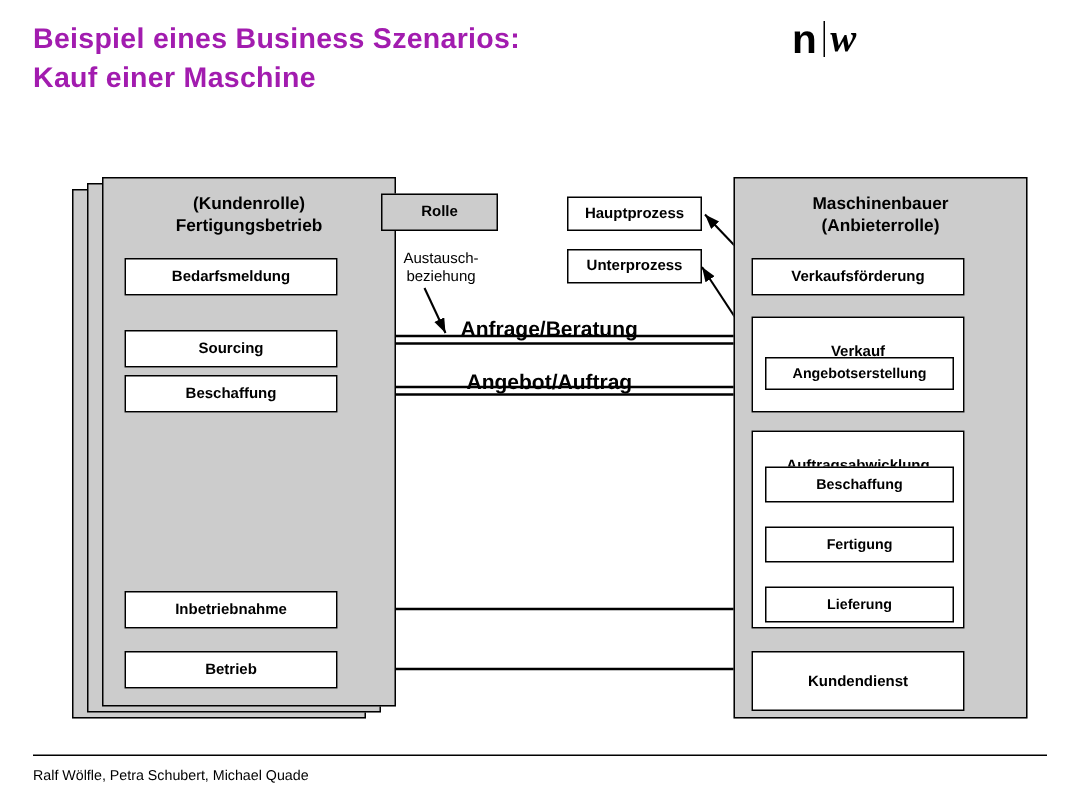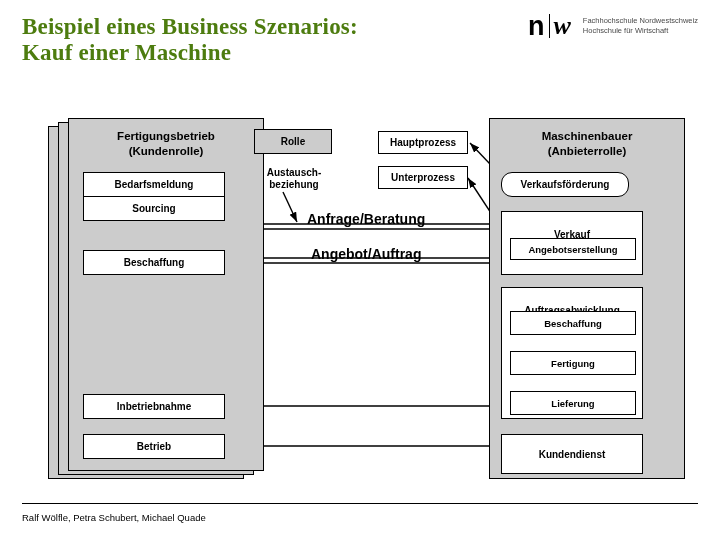--- a/index.html
+++ b/index.html
@@ -14,26 +14,25 @@
     position: relative;
     width: 720px; height: 540px;
     background: #ffffff;
   }
 
   
   .title {
     position: absolute;
     left: 22px; top: 14px;
     width: 470px;
-    font-size: 23px;
-    font-weight: bold;
-    color: #4d7c0f;
+    font-size: 19px;
+    font-weight: bold;
+    color: #a21caf;
     line-height: 26px;
     letter-spacing: 0.2px;
-    font-family: Liberation Serif, serif;
   }
   .title-line { display: block; white-space: pre; }
 
   
   .logo {
     position: absolute;
     left: 528px; top: 12px;
     display: flex;
     align-items: flex-start;
   }
@@ -139,21 +138,21 @@
     border: 1px solid #000;
     display: flex;
     align-items: center;
     justify-content: center;
     font-size: 10px;
     font-weight: bold;
   }
   .legend-label {
     position: absolute;
     font-size: 10px;
-    font-weight: bold;
+    font-weight: normal;
     text-align: center;
     line-height: 12px;
     color: #000;
   }
   .flow-label {
     position: absolute;
     font-size: 14px;
     font-weight: bold;
     color: #000;
     white-space: nowrap;
@@ -191,24 +190,20 @@
   <div class="title">
     <span class="title-line">Beispiel eines Business Szenarios:</span>
     <span class="title-line">Kauf einer Maschine</span>
   </div>
 
   <div class="logo">
     <div class="logo-mark">
       <span class="logo-n">n</span>
       <span class="logo-bar"></span>
       <span class="logo-w">w</span>
-    </div>
-    <div class="logo-text">
-      <div>Fachhochschule Nordwestschweiz</div>
-      <div>Hochschule für Wirtschaft</div>
     </div>
   </div>
 
   <svg id="diagram">
     <defs>
       <marker id="arrow" markerWidth="9" markerHeight="9" refX="8" refY="3" orient="auto" markerUnits="strokeWidth">
         <path d="M0,0 L8,3 L0,6 z" fill="#000"></path>
       </marker>
       <marker id="arrowsm" markerWidth="8" markerHeight="8" refX="7" refY="2.6" orient="auto" markerUnits="strokeWidth">
         <path d="M0,0 L7,2.6 L0,5.2 z" fill="#000"></path>
@@ -239,39 +234,39 @@
 
     <line x1="510" y1="185" x2="470" y2="143" stroke="#000" stroke-width="1.4" marker-end="url(#arrowsm)"></line>
 
     <line x1="512" y1="245" x2="468" y2="178" stroke="#000" stroke-width="1.4" marker-end="url(#arrowsm)"></line>
   </svg>
 
   <div class="stack-shadow" style="left:48px; top:126px; width:196px; height:353px;"></div>
   <div class="stack-shadow" style="left:58px; top:122px; width:196px; height:353px;"></div>
   <div class="role-panel" style="left:68px; top:118px; width:196px; height:353px;">
     <div class="role-title" style="top:10px;">
+      <div>(Kundenrolle)</div>
       <div>Fertigungsbetrieb</div>
-      <div>(Kundenrolle)</div>
     </div>
   </div>
 
   <div class="pbox" style="left:83px; top:172px; width:142px; height:25px;">Bedarfsmeldung</div>
-  <div class="pbox" style="left:83px; top:196px; width:142px; height:25px;">Sourcing</div>
+  <div class="pbox" style="left:83px; top:220px; width:142px; height:25px;">Sourcing</div>
   <div class="pbox" style="left:83px; top:250px; width:142px; height:25px;">Beschaffung</div>
   <div class="pbox" style="left:83px; top:394px; width:142px; height:25px;">Inbetriebnahme</div>
   <div class="pbox" style="left:83px; top:434px; width:142px; height:25px;">Betrieb</div>
 
   <div class="role-panel" style="left:489px; top:118px; width:196px; height:361px;">
     <div class="role-title" style="top:10px;">
       <div>Maschinenbauer</div>
       <div>(Anbieterrolle)</div>
     </div>
   </div>
 
-  <div class="pbox" style="left:501px; top:172px; width:128px; height:25px;border-radius:11px;">Verkaufsförderung</div>
+  <div class="pbox" style="left:501px; top:172px; width:142px; height:25px;">Verkaufsförderung</div>
 
   <div class="pbox main-with-sub" style="left:501px; top:211px; width:142px; height:64px;">
     <span class="sub-head">Verkauf</span>
     <div class="pbox" style="left:8px; top:26px; width:126px; height:22px; font-size:9.5px;">Angebotserstellung</div>
   </div>
 
   <div class="pbox main-with-sub" style="left:501px; top:287px; width:142px; height:132px;">
     <span class="sub-head">Auftragsabwicklung</span>
     <div class="pbox" style="left:8px; top:23px; width:126px; height:24px; font-size:9.5px;">Beschaffung</div>
     <div class="pbox" style="left:8px; top:63px; width:126px; height:24px; font-size:9.5px;">Fertigung</div>

